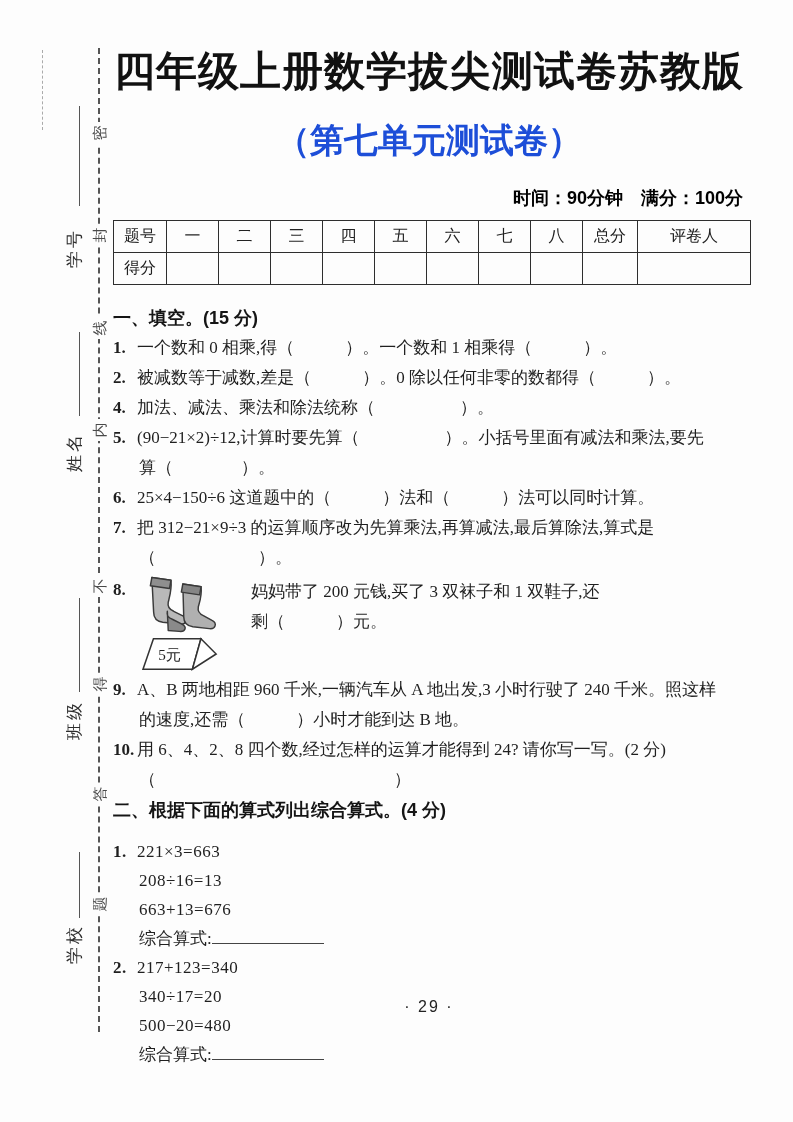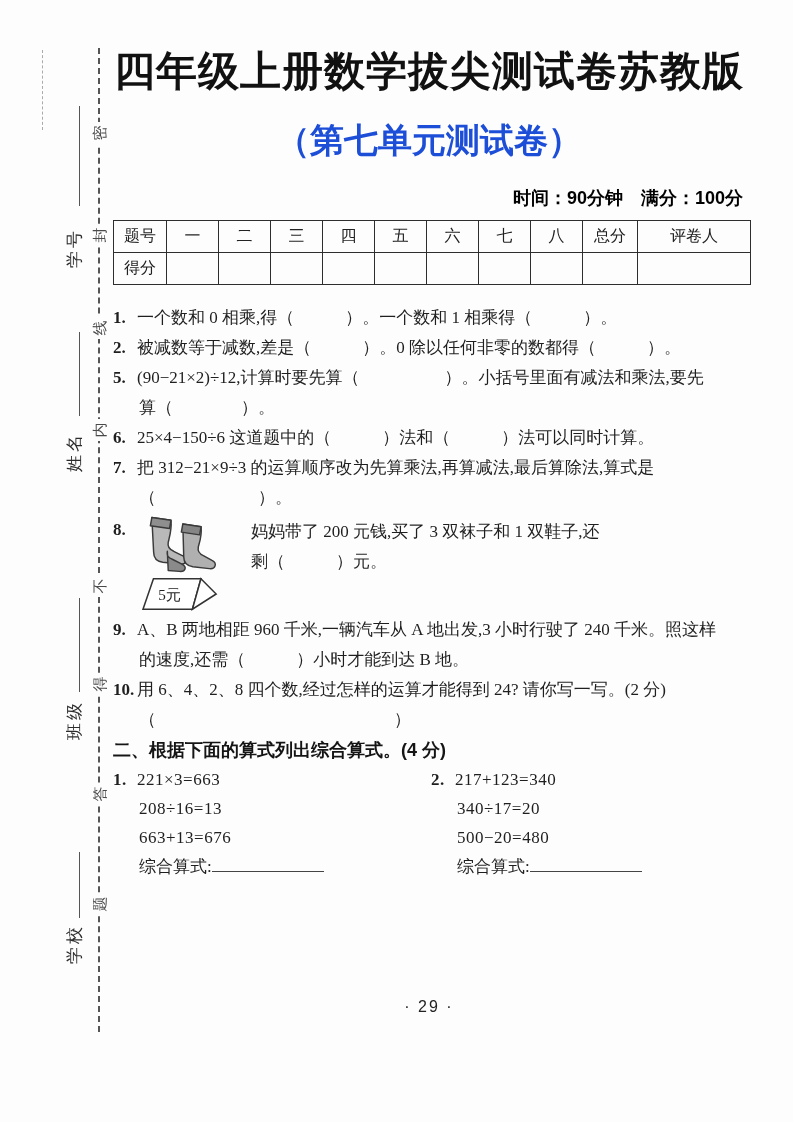--- a/index.html
+++ b/index.html
@@ -43,21 +43,21 @@
   .score-table td.c-grader{width:112px;}
 
   
   .content{position:absolute;left:113px;top:303px;width:636px;font-size:17px;
            line-height:30px;color:#1f1f1f;}
   .sec-heading{font-family:"Liberation Sans",sans-serif;font-weight:700;
                font-size:18px;line-height:30px;color:#151515;}
   .item .line{white-space:nowrap;}
   .qnum{font-weight:700;display:inline-block;min-width:24px;}
   .line.cont{padding-left:26px;}
-  .s2wrap{display:flex;margin-top:0;}
+  .s2wrap{display:flex;margin-top:12px;flex-direction:column;}
   .s2col{width:318px;}
   .s2col .eq{padding-left:26px;line-height:29px;letter-spacing:.5px;}
   .s2col .eq.first{padding-left:0;}
   .ansline{padding-left:26px;line-height:29px;}
   .blank{display:inline-block;width:112px;border-bottom:1.4px solid #444;height:14px;}
 
   
   .q8{display:flex;align-items:flex-start;height:102px;}
   .q8 .qnum{margin-top:2px;}
   .fig{display:flex;flex-direction:column;align-items:center;margin-right:8px;}
@@ -121,26 +121,30 @@
       <td class="c-num"></td>
       <td class="c-num"></td>
       <td class="c-total"></td>
       <td class="c-grader"></td>
     </tr>
   </tbody>
     </table>
 
   <div class="content">
 
+    <div class="sec-heading">一、填空。(15 分)</div>
 
     <div class="item">
       <div class="line"><span class="qnum">1.</span><span>一个数和 0 相乘,得（　　　）。一个数和 1 相乘得（　　　）。</span></div>
     </div>
     <div class="item">
       <div class="line"><span class="qnum">2.</span><span>被减数等于减数,差是（　　　）。0 除以任何非零的数都得（　　　）。</span></div>
+    </div>
+    <div class="item">
+      <div class="line"><span class="qnum">4.</span><span>加法、减法、乘法和除法统称（　　　　　）。</span></div>
     </div>
     <div class="item">
       <div class="line"><span class="qnum">5.</span><span>(90−21×2)÷12,计算时要先算（　　　　　）。小括号里面有减法和乘法,要先</span></div>
       <div class="line cont">算（　　　　）。</div>
     </div>
     <div class="item">
       <div class="line"><span class="qnum">6.</span><span>25×4−150÷6 这道题中的（　　　）法和（　　　）法可以同时计算。</span></div>
     </div>
     <div class="item">
       <div class="line"><span class="qnum">7.</span><span>把 312−21×9÷3 的运算顺序改为先算乘法,再算减法,最后算除法,算式是</span></div>

